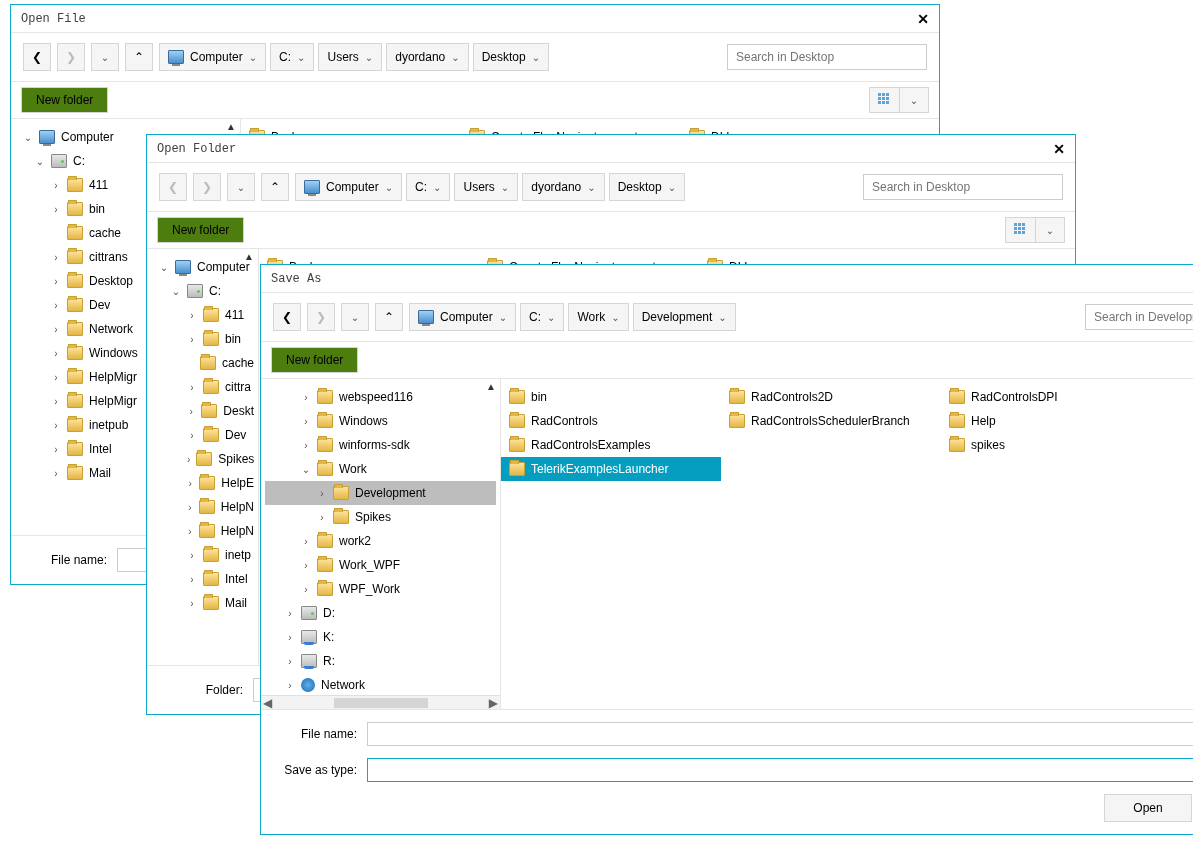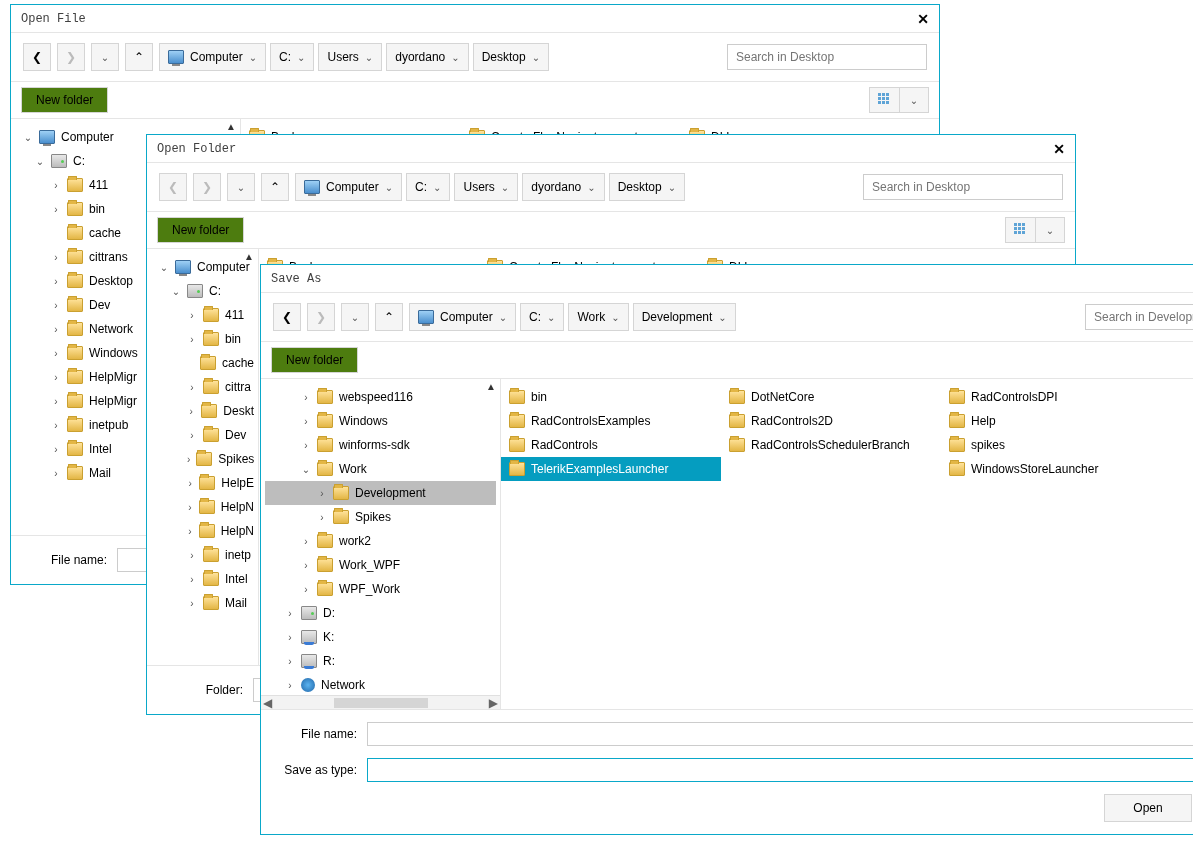--- a/index.html
+++ b/index.html
@@ -540,61 +540,53 @@
     </div>
     <div class="list">
       <div class="list-row" id="sa-list">
           <div class="list-col">
             <div class="list-item">
               <span class="ico ico-folder"></span>
               <span>bin</span>
             </div>
             <div class="list-item">
               <span class="ico ico-folder"></span>
+              <span>RadControls</span>
+            </div>
+            <div class="list-item">
+              <span class="ico ico-folder"></span>
               <span>RadControlsExamples</span>
             </div>
-            <div class="list-item">
-              <span class="ico ico-folder"></span>
-              <span>RadControls</span>
-            </div>
             <div class="list-item selected">
               <span class="ico ico-folder"></span>
               <span>TelerikExamplesLauncher</span>
             </div>
           </div>
           <div class="list-col">
             <div class="list-item">
               <span class="ico ico-folder"></span>
-              <span>DotNetCore</span>
-            </div>
-            <div class="list-item">
-              <span class="ico ico-folder"></span>
               <span>RadControls2D</span>
             </div>
             <div class="list-item">
               <span class="ico ico-folder"></span>
               <span>RadControlsSchedulerBranch</span>
             </div>
           </div>
           <div class="list-col">
             <div class="list-item">
               <span class="ico ico-folder"></span>
               <span>RadControlsDPI</span>
             </div>
             <div class="list-item">
               <span class="ico ico-folder"></span>
               <span>Help</span>
             </div>
             <div class="list-item">
               <span class="ico ico-folder"></span>
               <span>spikes</span>
-            </div>
-            <div class="list-item">
-              <span class="ico ico-folder"></span>
-              <span>WindowsStoreLauncher</span>
             </div>
           </div>
         </div>
     </div>
   </div>
   <div class="footer">
     <div class="foot-row">
       <div class="foot-label">File name:</div>
       <input class="foot-input" style="">
     </div>

